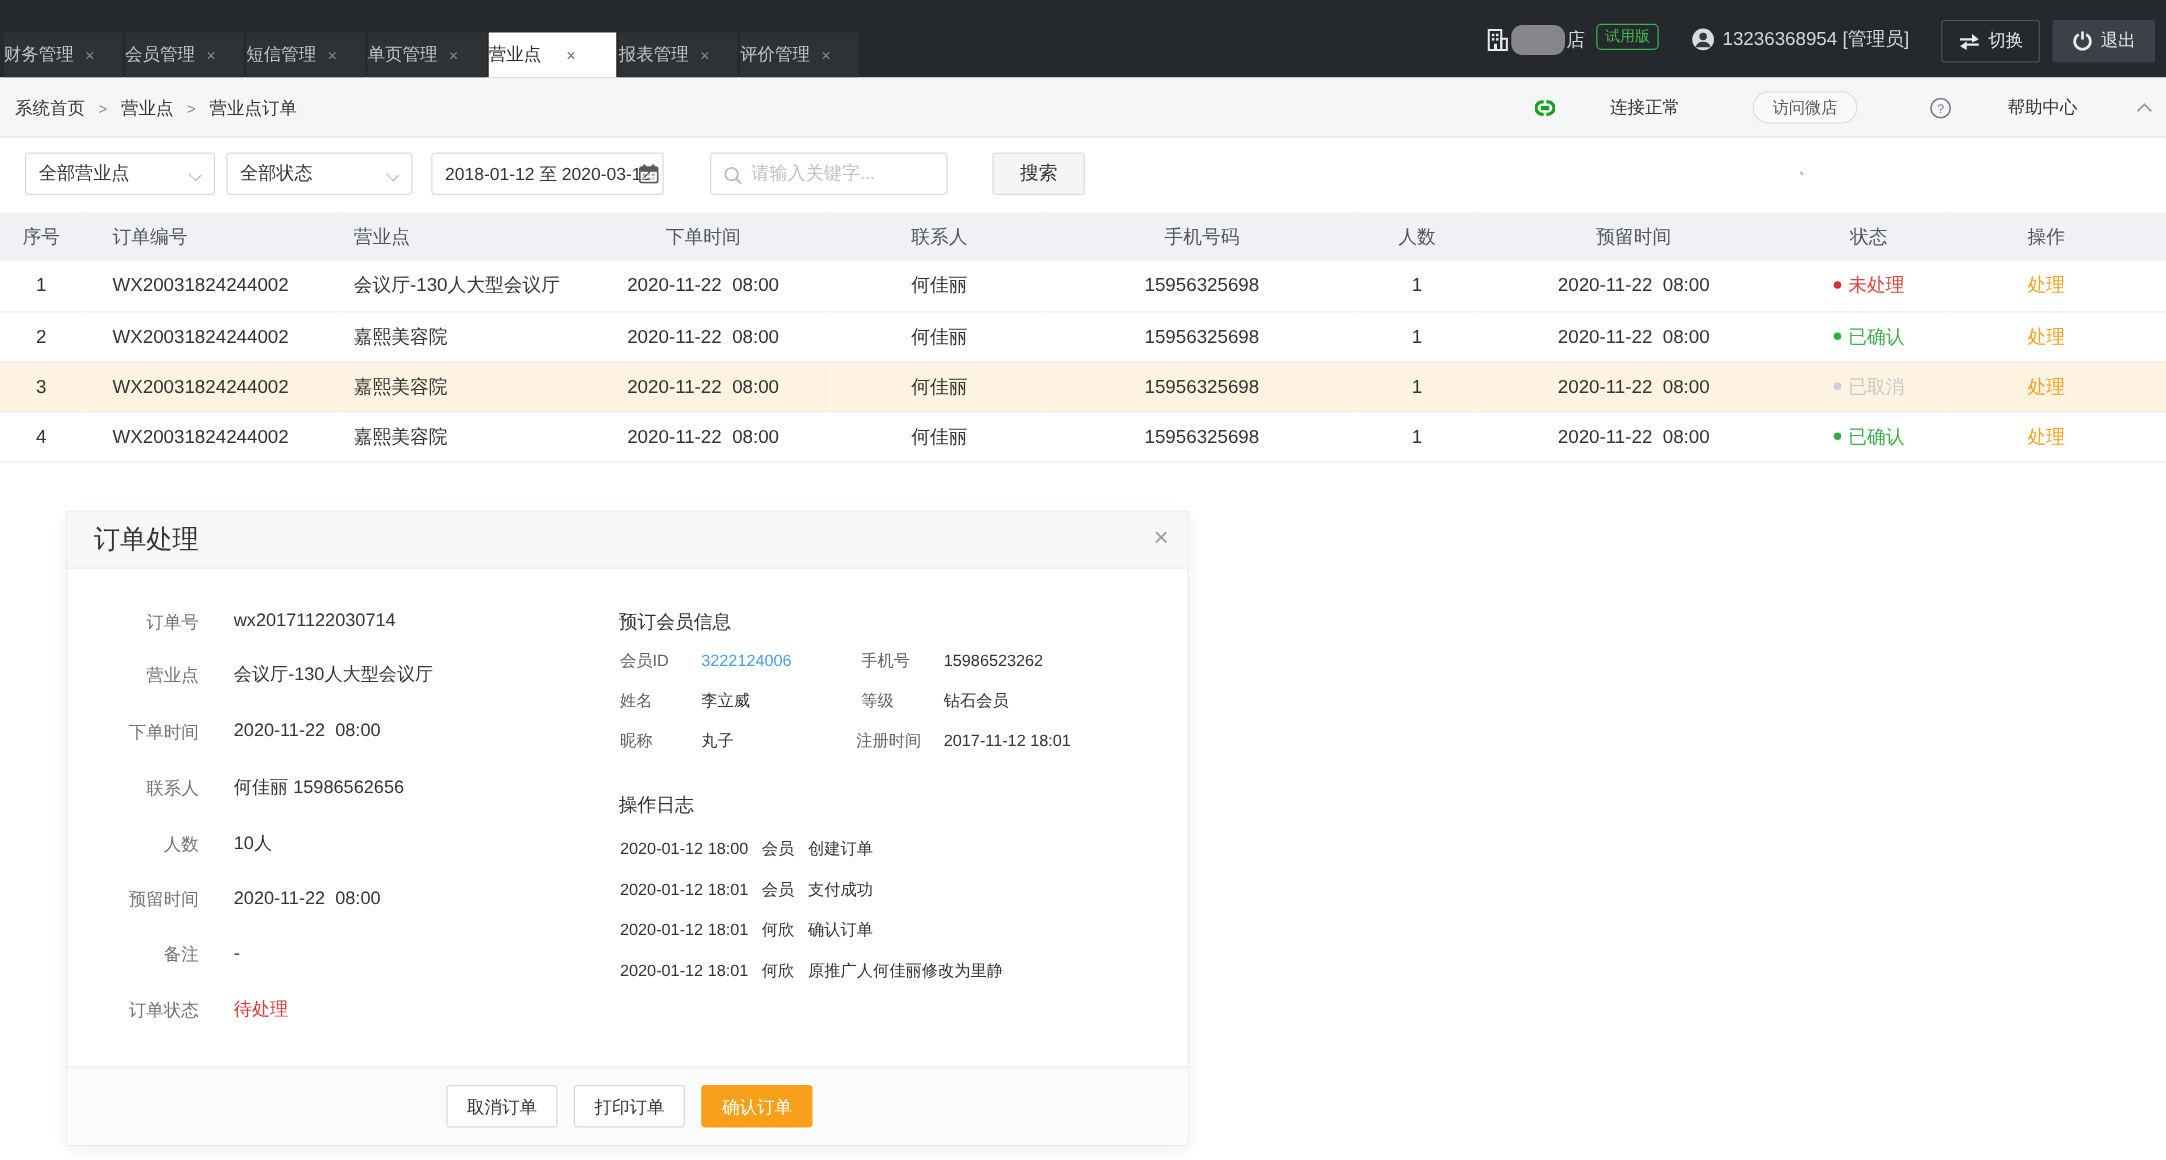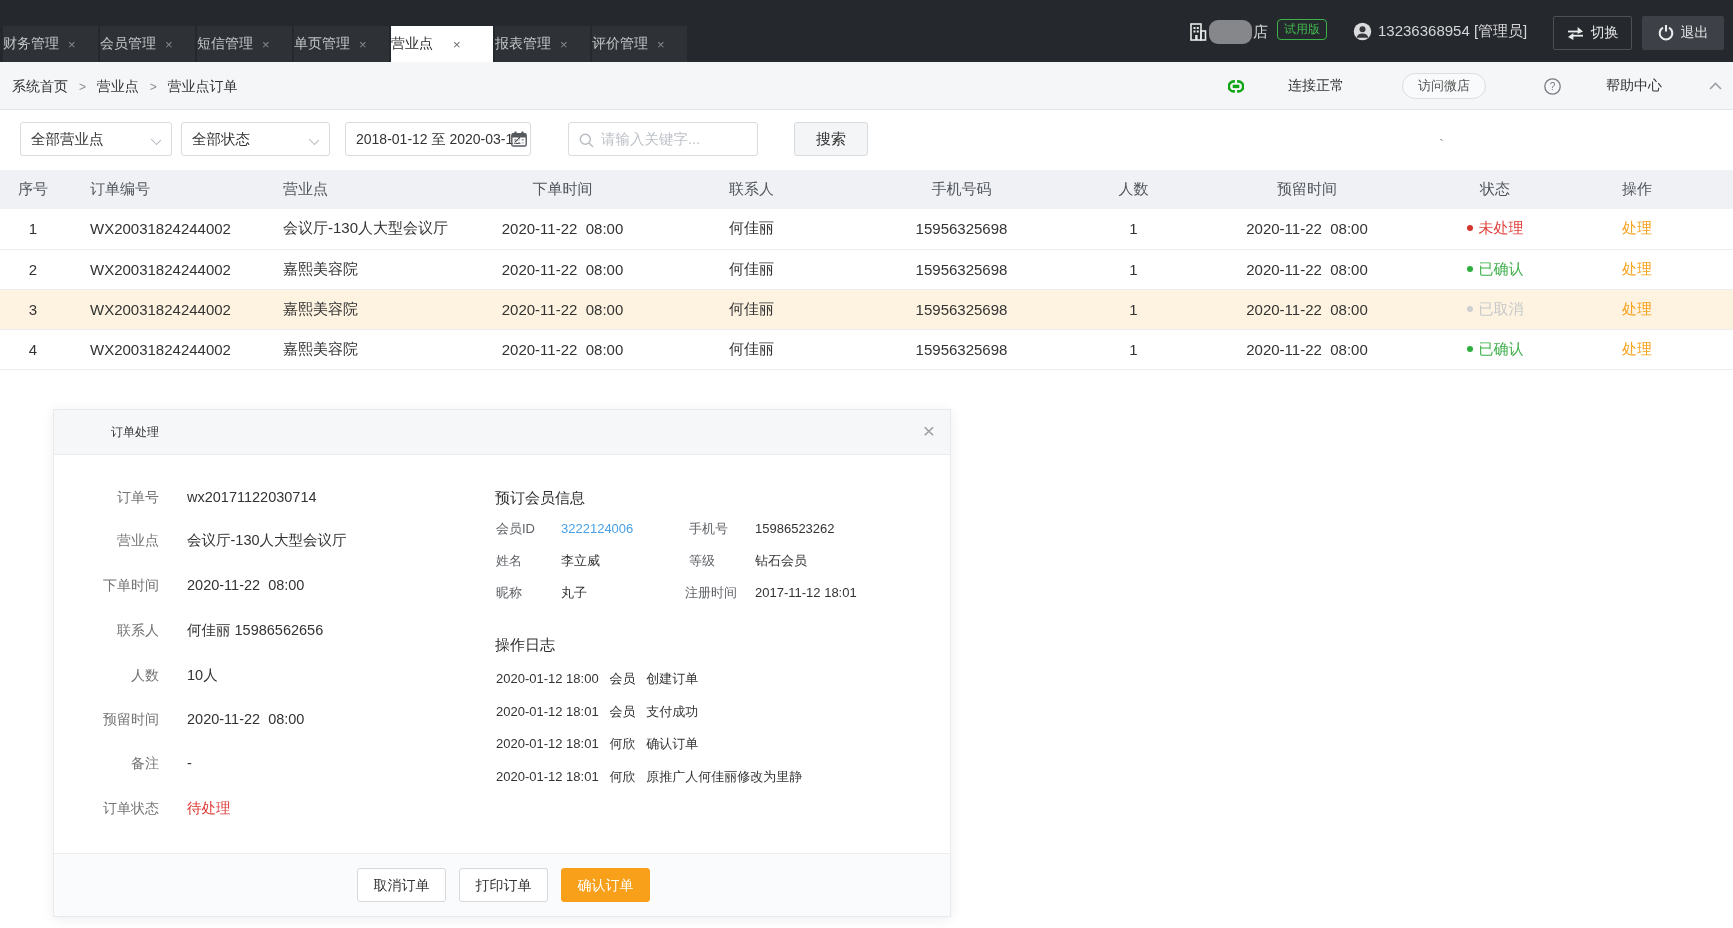--- a/index.html
+++ b/index.html
@@ -47,21 +47,21 @@
 tr.hl td { background:#fdf3e0; }
 .dot { display:inline-block; width:6px; height:6px; border-radius:50%; margin-right:6px; vertical-align:2px; }
 #tbl td.st-red { color:#e0433d; } .st-red .dot { background:#d5332e; }
 #tbl td.st-green { color:#3db04a; } .st-green .dot { background:#2fae3e; }
 #tbl td.st-gray { color:#c6c8ca; } .st-gray .dot { background:#cdcfd1; }
 #tbl td.op { color:#f7a11c; }
 
 
 #modal { position:absolute; left:53px; top:409px; width:898px; height:508px; background:#fff; border:1px solid #e8eaec; box-shadow:0 2px 12px rgba(0,0,0,0.07); }
 #mhead { position:absolute; left:0; top:0; width:100%; height:45px; background:#f5f7f9; border-bottom:1px solid #e9ebee; }
-#mhead .t { position:absolute; left:21px; top:0; line-height:44px; font-size:12px; color:#333;margin-left:36px; }
+#mhead .t { position:absolute; left:21px; top:0; line-height:44px; font-size:21px; color:#333; }
 #mhead .close { position:absolute; right:15px; top:0; line-height:42px; font-size:21px; color:#9b9ea3; }
 .mlabel { position:absolute; width:98px; text-align:right; font-size:14px; color:#737373; line-height:20px; }
 .mval { position:absolute; left:133px; font-size:14.5px; color:#333; line-height:20px; }
 .rlabel { position:absolute; font-size:13px; color:#5e6166; line-height:20px; }
 .rval { position:absolute; font-size:13px; color:#333; line-height:20px; }
 .mh2 { position:absolute; left:441px; font-size:15px; color:#2e2e2e; line-height:20px; }
 .log { position:absolute; left:442px; font-size:13px; color:#333; line-height:20px; }
 #mfoot { position:absolute; left:0; bottom:0; width:100%; height:63px; background:#fafbfc; border-top:1px solid #ececee; }
 .mbtn { position:absolute; top:14px; width:89px; height:34px; line-height:32px; text-align:center; font-size:14px; border:1px solid #d6d8da; border-radius:3px; background:#fff; color:#333; }
 #mbtn3 { background:#f9a01b; border-color:#f9a01b; color:#fff; }

